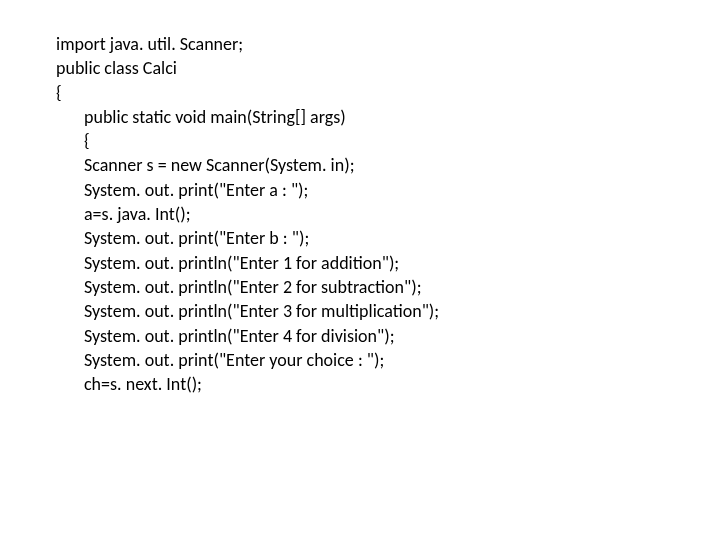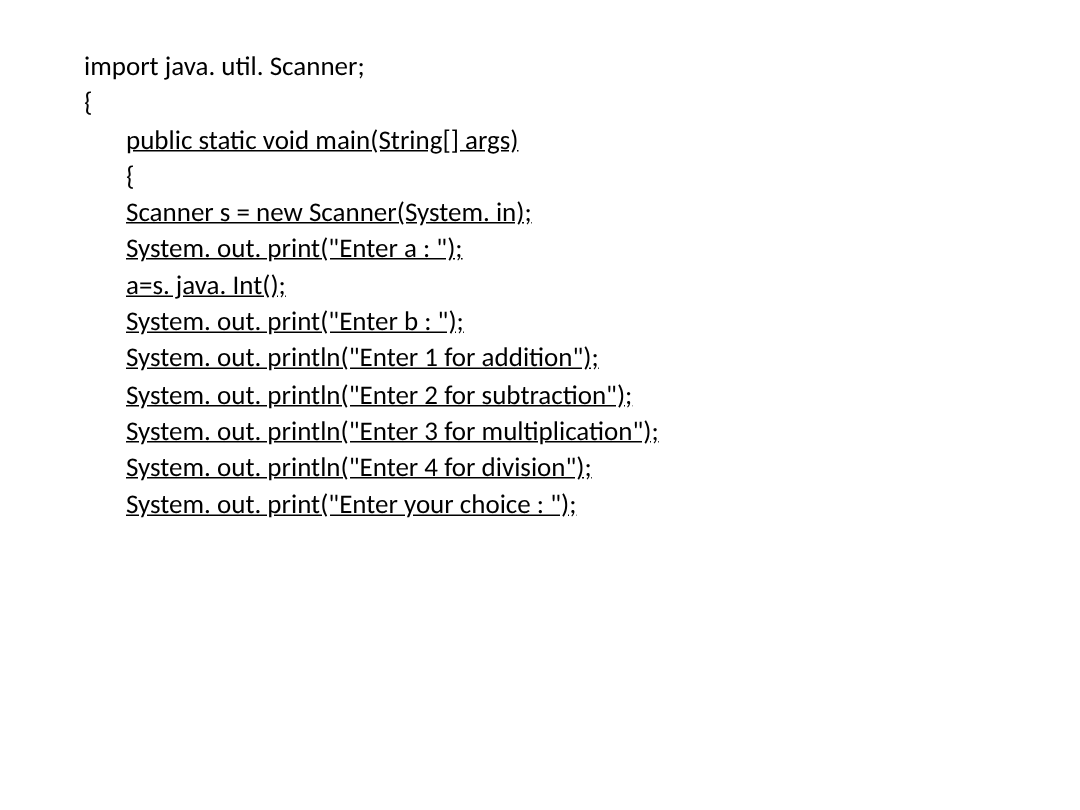--- a/index.html
+++ b/index.html
@@ -15,33 +15,34 @@
   }
   .page {
     padding: 32px 0 0 40px;
   }
   .line {
     white-space: pre;
     margin-left: 16px;
   }
   .indent1 {
     padding-left: 28px;
-    text-decoration: underline;
   }
 </style>
 </head>
 <body>
 
 <div class="page">
   <div class="line">import java. util. Scanner;</div>
+  <div class="line">public class Calci</div>
   <div class="line">{</div>
   <div class="line indent1">public static void main(String[] args)</div>
   <div class="line indent1">{</div>
   <div class="line indent1">Scanner s = new Scanner(System. in);</div>
   <div class="line indent1">System. out. print("Enter a : ");</div>
   <div class="line indent1">a=s. java. Int();</div>
   <div class="line indent1">System. out. print("Enter b : ");</div>
   <div class="line indent1">System. out. println("Enter 1 for addition");</div>
   <div class="line indent1">System. out. println("Enter 2 for subtraction");</div>
   <div class="line indent1">System. out. println("Enter 3 for multiplication");</div>
   <div class="line indent1">System. out. println("Enter 4 for division");</div>
   <div class="line indent1">System. out. print("Enter your choice : ");</div>
+  <div class="line indent1">ch=s. next. Int();</div>
 </div>
 
 </body></html>

